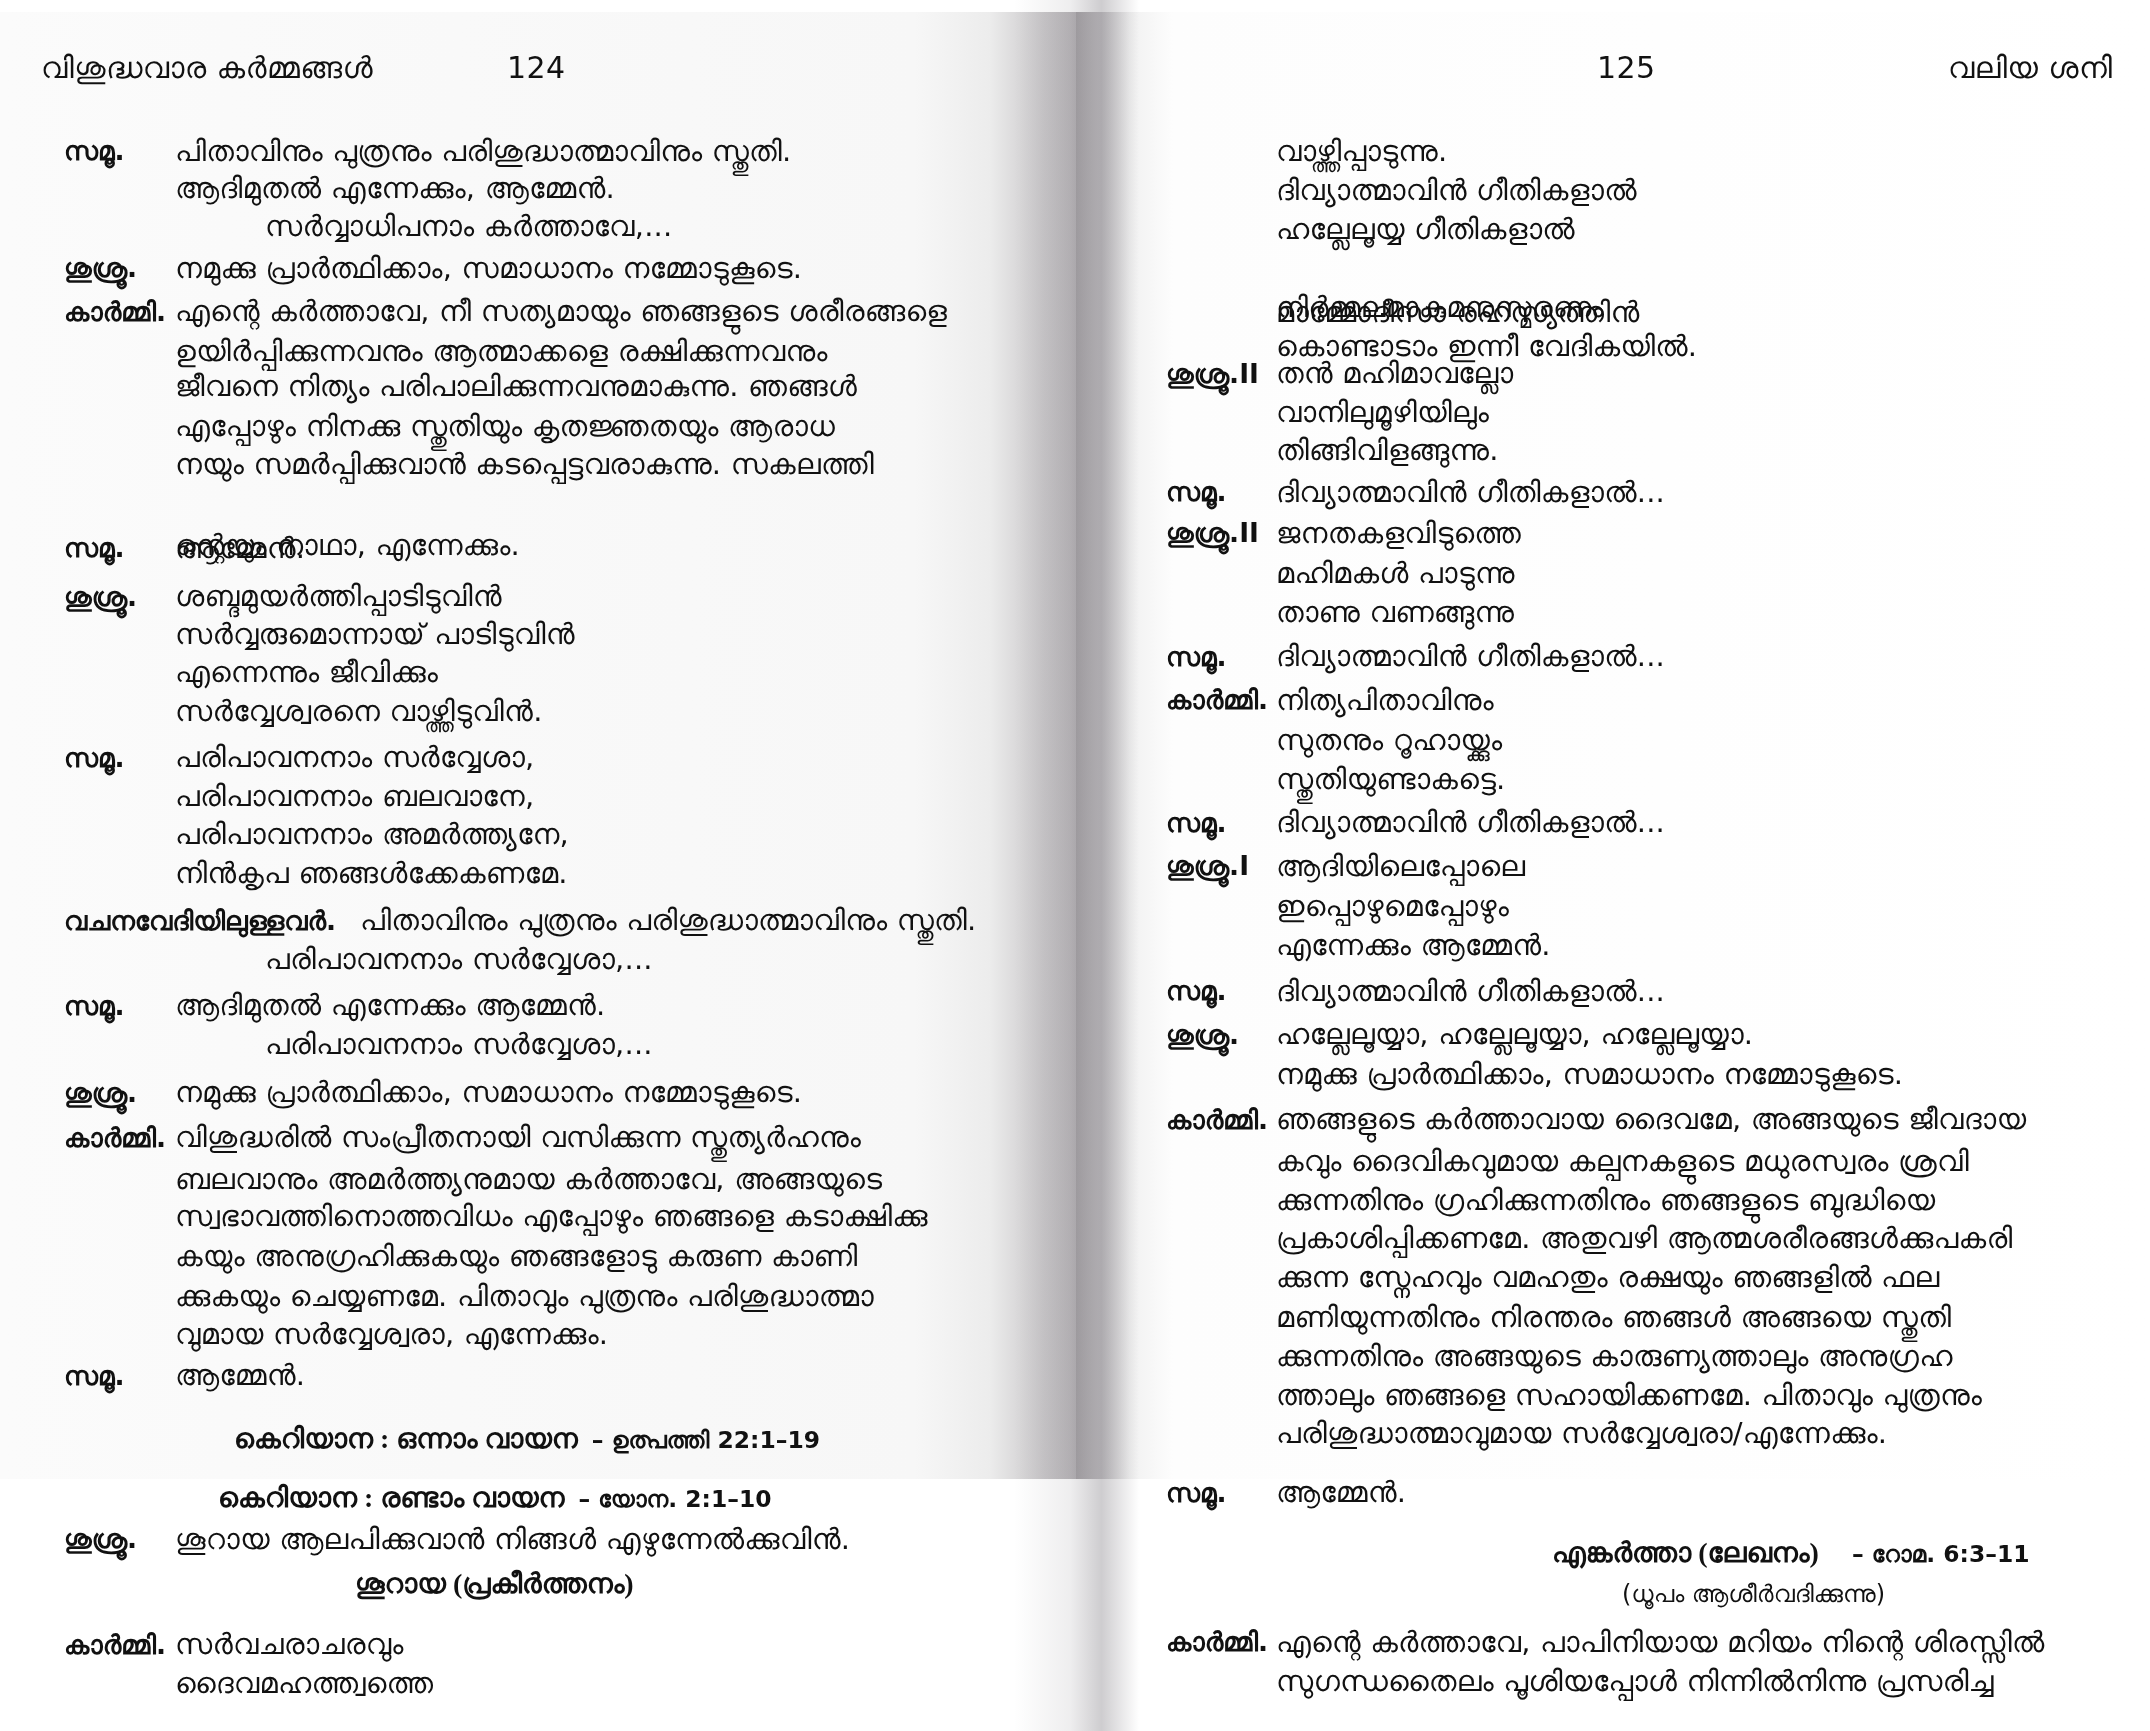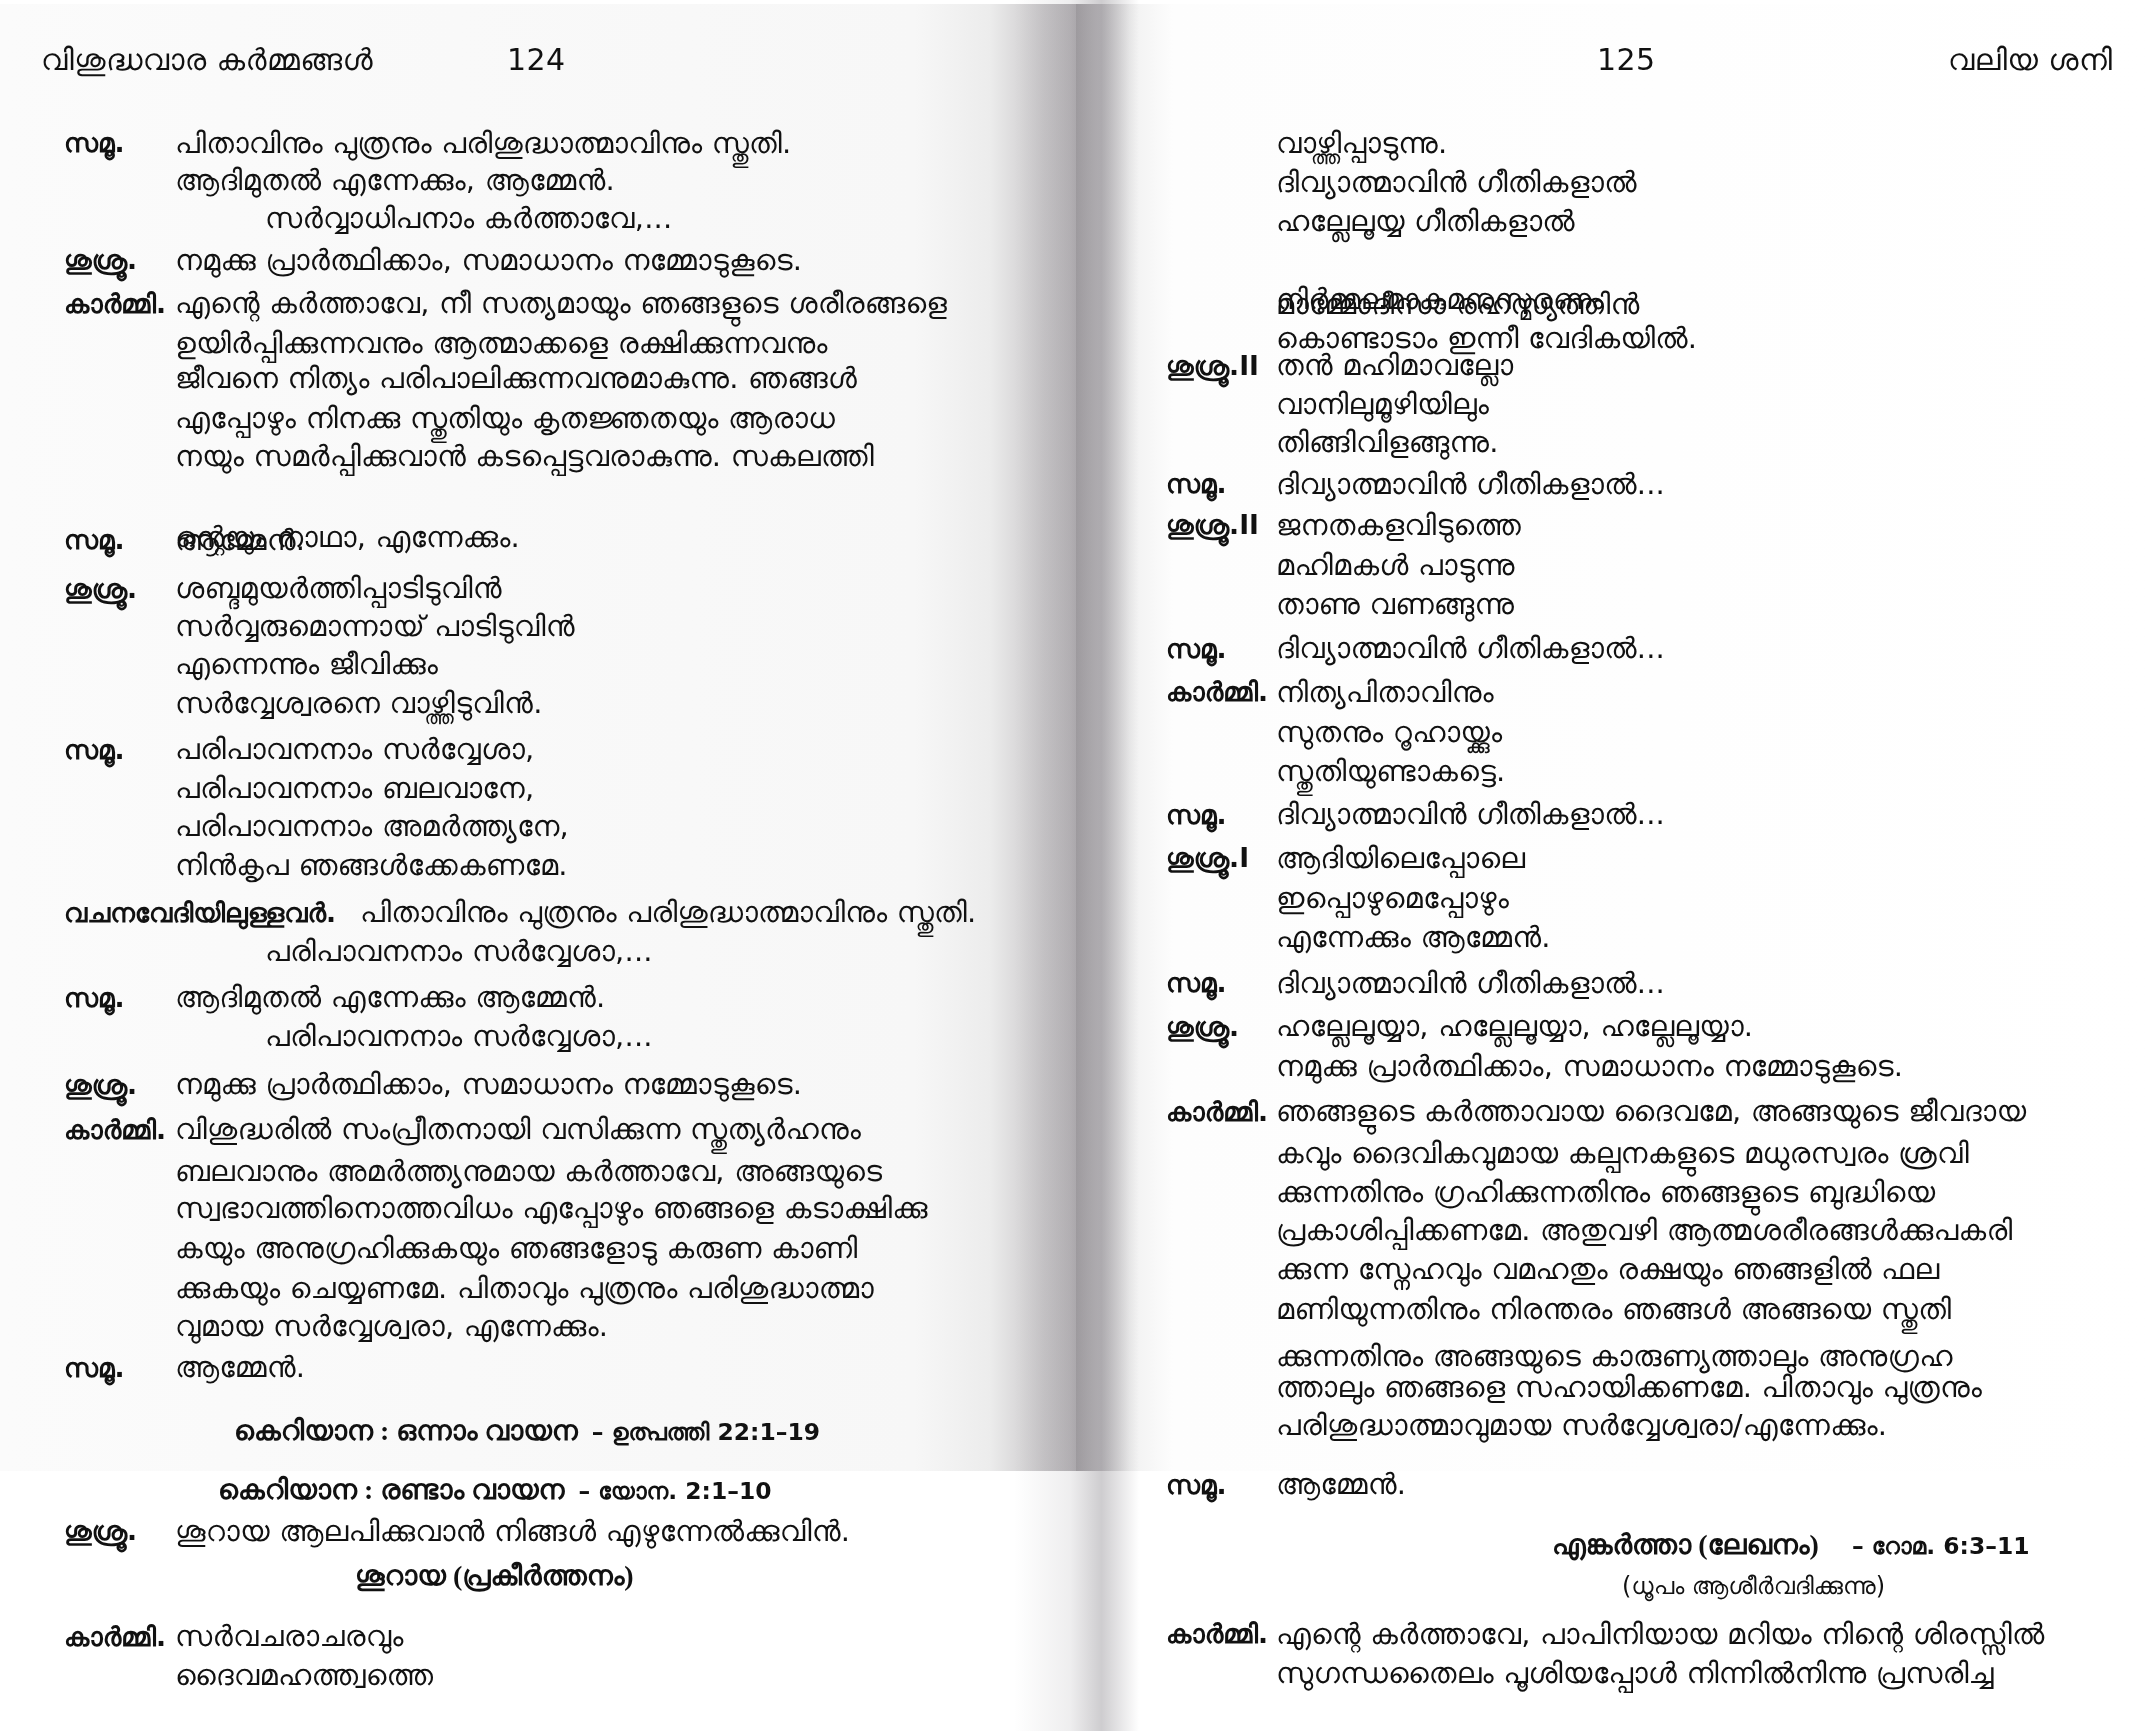--- a/index.html
+++ b/index.html
@@ -2,21 +2,21 @@
 <html style="font-size:12.5px"><head>
 <meta charset="utf-8">
 <style>
   html, body { margin:0; padding:0; }
   body {
     width:2151px; height:1732px; position:relative; overflow:hidden;
     background:#ffffff;
     font-family: "DejaVu Sans", "Liberation Sans", sans-serif;
     color:#111;
   }
-  .page { position:absolute; top:4px; height:1467px; }
+  .page { position:absolute; top:12px; height:1467px; }
   #left-page { left:0; width:1076px; background:linear-gradient(90deg,#fbfbfb 0%,#f7f7f7 85%,#ececec 92%,#c9c7c9 97%,#b9b6b9 100%); }
   #right-page { left:1076px; width:1075px; background:linear-gradient(90deg,#a9a6a9 0%,#cfcdcf 2%,#f1f1f1 5%,#fdfdfd 9%,#ffffff 100%); }
   .gutter-shadow { position:absolute; top:0; left:1014px; width:125px; height:1732px;
     background:linear-gradient(90deg, rgba(0,0,0,0) 0%, rgba(90,85,95,0.10) 45%, rgba(60,55,65,0.25) 70%, rgba(255,255,255,0) 100%); pointer-events:none; }
   .ln { position:absolute; white-space:nowrap; line-height:1; }
   .hdr { font-size:30px; font-weight:normal; letter-spacing:0.4px; }
   .lbl { font-size:26.5px; font-weight:bold; }
   .txt { font-size:29px; letter-spacing:0.2px; }
   .head { font-size:28px; font-weight:bold;font-family:Liberation Serif, serif; }
   .ref { font-size:23.4px; font-weight:bold; }
@@ -119,21 +119,21 @@
       <span class="ln lbl" style="left: 90px; top: 1010px;">ശുശ്രൂ.</span>
       <span class="ln txt" style="left: 200px; top: 1008px;">ഹല്ലേലൂയ്യാ, ഹല്ലേലൂയ്യാ, ഹല്ലേലൂയ്യാ.</span>
       <span class="ln txt" style="left: 200px; top: 1048px;">നമുക്കു പ്രാർത്ഥിക്കാം, സമാധാനം നമ്മോടുകൂടെ.</span>
       <span class="ln lbl" style="left: 90px; top: 1095px;">കാർമ്മി.</span>
       <span class="ln txt" style="left: 200px; top: 1093px;">ഞങ്ങളുടെ കർത്താവായ ദൈവമേ, അങ്ങയുടെ ജീവദായ</span>
       <span class="ln txt" style="left: 200px; top: 1135px;">കവും ദൈവികവുമായ കല്പനകളുടെ മധുരസ്വരം ശ്രവി</span>
       <span class="ln txt" style="left: 200px; top: 1174px;">ക്കുന്നതിനും ഗ്രഹിക്കുന്നതിനും ഞങ്ങളുടെ ബുദ്ധിയെ</span>
       <span class="ln txt" style="left: 200px; top: 1212px;">പ്രകാശിപ്പിക്കണമേ. അതുവഴി ആത്മശരീരങ്ങൾക്കുപകരി</span>
       <span class="ln txt" style="left: 200px; top: 1251px;">ക്കുന്ന സ്നേഹവും വമഹതും രക്ഷയും ഞങ്ങളിൽ ഫല</span>
       <span class="ln txt" style="left: 200px; top: 1291px;">മണിയുന്നതിനും നിരന്തരം ഞങ്ങൾ അങ്ങയെ സ്തുതി</span>
-      <span class="ln txt" style="left: 200px; top: 1330px; margin-top: 8px;">ക്കുന്നതിനും അങ്ങയുടെ കാരുണ്യത്താലും അനുഗ്രഹ</span>
+      <span class="ln txt" style="left: 200px; top: 1330px;">ക്കുന്നതിനും അങ്ങയുടെ കാരുണ്യത്താലും അനുഗ്രഹ</span>
       <span class="ln txt" style="left: 200px; top: 1369px;">ത്താലും ഞങ്ങളെ സഹായിക്കണമേ. പിതാവും പുത്രനും</span>
       <span class="ln txt" style="left: 200px; top: 1407px;">പരിശുദ്ധാത്മാവുമായ  സർവ്വേശ്വരാ/എന്നേക്കും.</span>
       <span class="ln lbl" style="left: 90px; top: 1468px;">സമൂ.</span>
       <span class="ln txt" style="left: 200px; top: 1466px;">ആമ്മേൻ.</span>
       <div class="ln" style="left: 476px; top: 1527px;"><span class="head">എങ്കർത്താ (ലേഖനം)</span><span class="ref" style="margin-left: 33px;">– റോമ. 6:3–11</span></div>
       <span class="ln sub" style="left: 546px; top: 1570px;">(ധൂപം ആശീർവദിക്കുന്നു)</span>
       <span class="ln lbl" style="left: 90px; top: 1617px;">കാർമ്മി.</span>
       <span class="ln txt" style="left: 200px; top: 1616px;">എന്റെ കർത്താവേ, പാപിനിയായ മറിയം നിന്റെ ശിരസ്സിൽ</span>
       <span class="ln txt" style="left: 200px; top: 1655px;">സുഗന്ധതൈലം പൂശിയപ്പോൾ നിന്നിൽനിന്നു പ്രസരിച്ച</span>
     </div>

